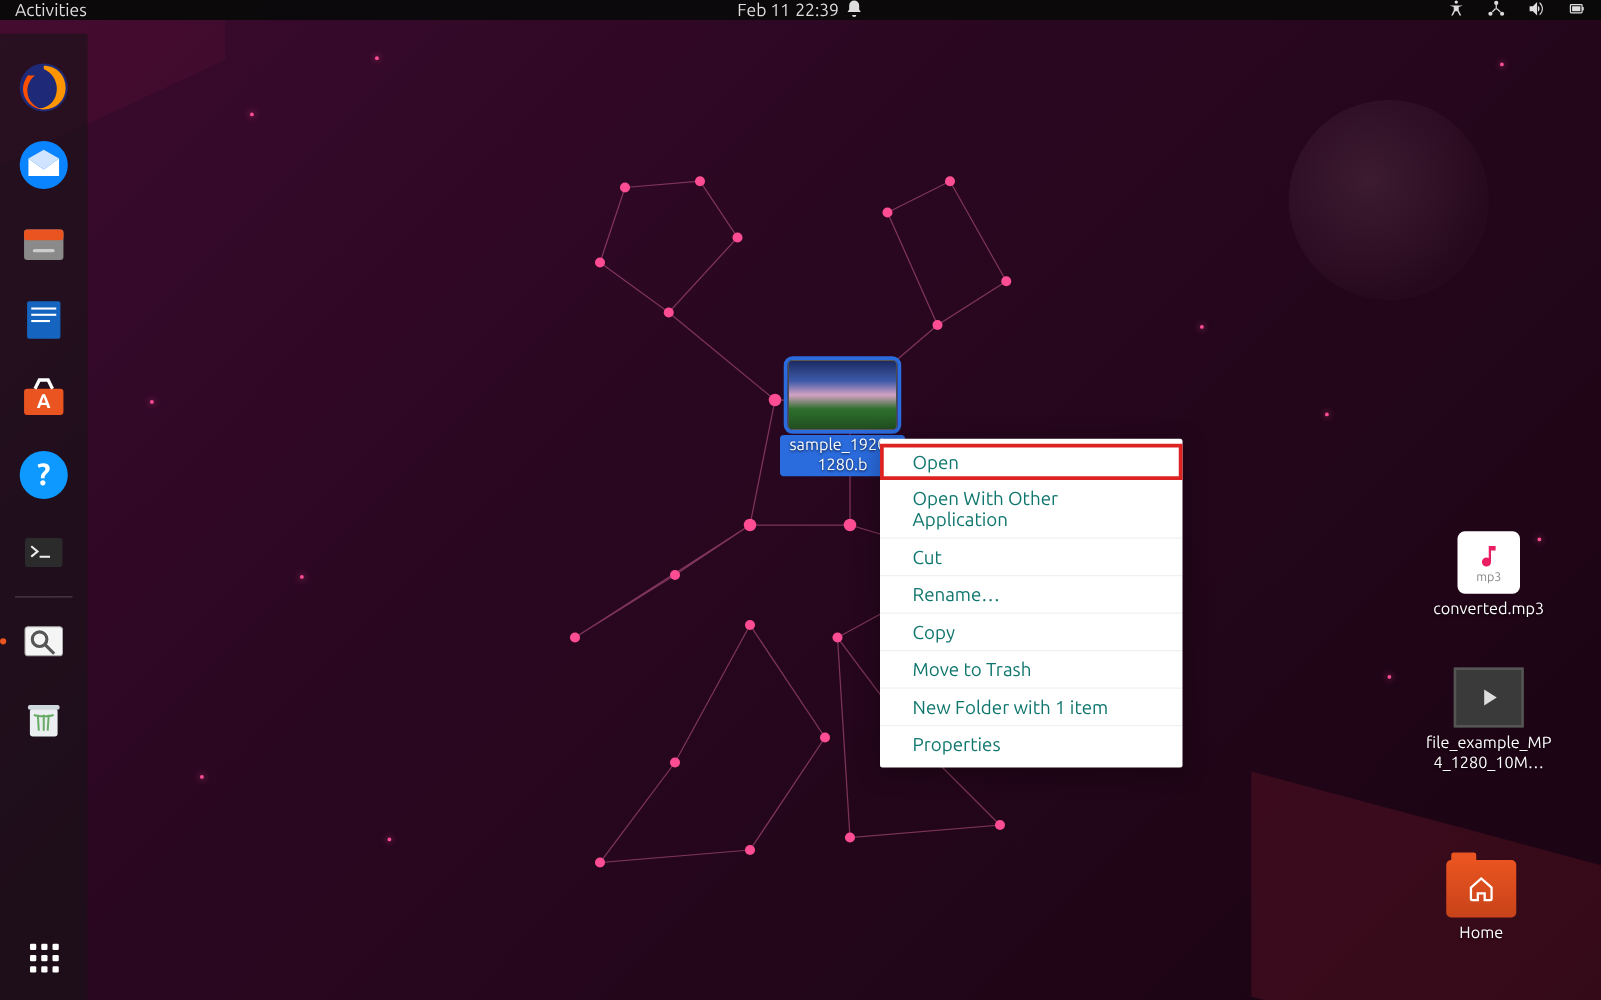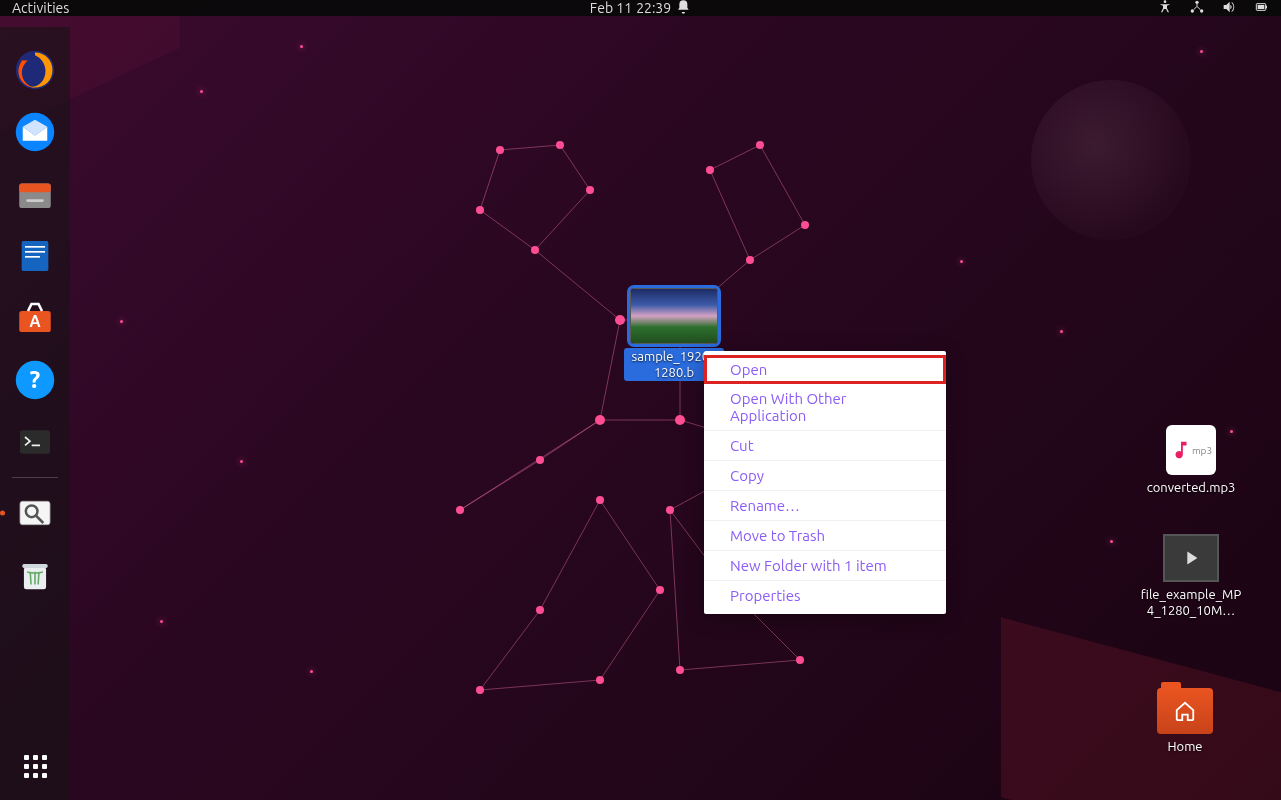--- a/index.html
+++ b/index.html
@@ -129,21 +129,21 @@
     .desktop-icon.selected .label {
       background: #2a6bdd;
       border-radius: 3px;
       padding: 1px 4px;
     }
     .desktop-icon .label { padding: 1px 4px; line-height: 1.2; text-shadow: 0 1px 2px rgba(0,0,0,.8); word-break: break-word; }
 
     .file-tile {
       width: 50px; height: 50px;
       background: #fff; border-radius: 6px;
-      display: flex; flex-direction: row; align-items: center; justify-content: center;
+      display: flex; flex-direction: column; align-items: center; justify-content: center;
       color: #888; font-size: 10px;
     }
     .video-tile {
       width: 56px; height: 48px;
       background: #3a3a3a; border: 2px solid #555;
       display: flex; align-items: center; justify-content: center;
     }
     .folder-tile {
       width: 56px; height: 46px;
       background: linear-gradient(#e95420,#c8431a);
@@ -155,21 +155,21 @@
       content:''; position:absolute; top:-6px; left:4px;
       width:20px; height:8px; background:#e95420; border-radius:2px 2px 0 0;
     }
 
     
     .context-menu {
       position: absolute;
       left: 704px; top: 351px;
       width: 242px;
       background: #fff;
-      color: #8b5cf6;
+      color: #0f766e;
       border-radius: 2px;
       box-shadow: 0 4px 20px rgba(0,0,0,.3);
       z-index: 50;
       padding: 4px 0;
     }
     .context-menu .mi {
       padding: 6px 26px;
       font-size: 15px;
       cursor: pointer;
       border-bottom: 1px solid rgba(0,0,0,.06);
@@ -398,18 +398,18 @@
         <path d="M3 11l9-8 9 8v10a1 1 0 01-1 1h-5v-6h-6v6H4a1 1 0 01-1-1V11z"></path>
       </svg>
   </div>
   <div class="label">Home</div>
 </div>
 
 <div class="context-menu">
   <div class="mi highlighted">Open</div>
   <div class="mi">Open With Other Application</div>
   <div class="mi">Cut</div>
+  <div class="mi">Rename…</div>
   <div class="mi">Copy</div>
-  <div class="mi">Rename…</div>
   <div class="mi">Move to Trash</div>
   <div class="mi">New Folder with 1 item</div>
   <div class="mi">Properties</div>
 </div>
 
 </body></html>

